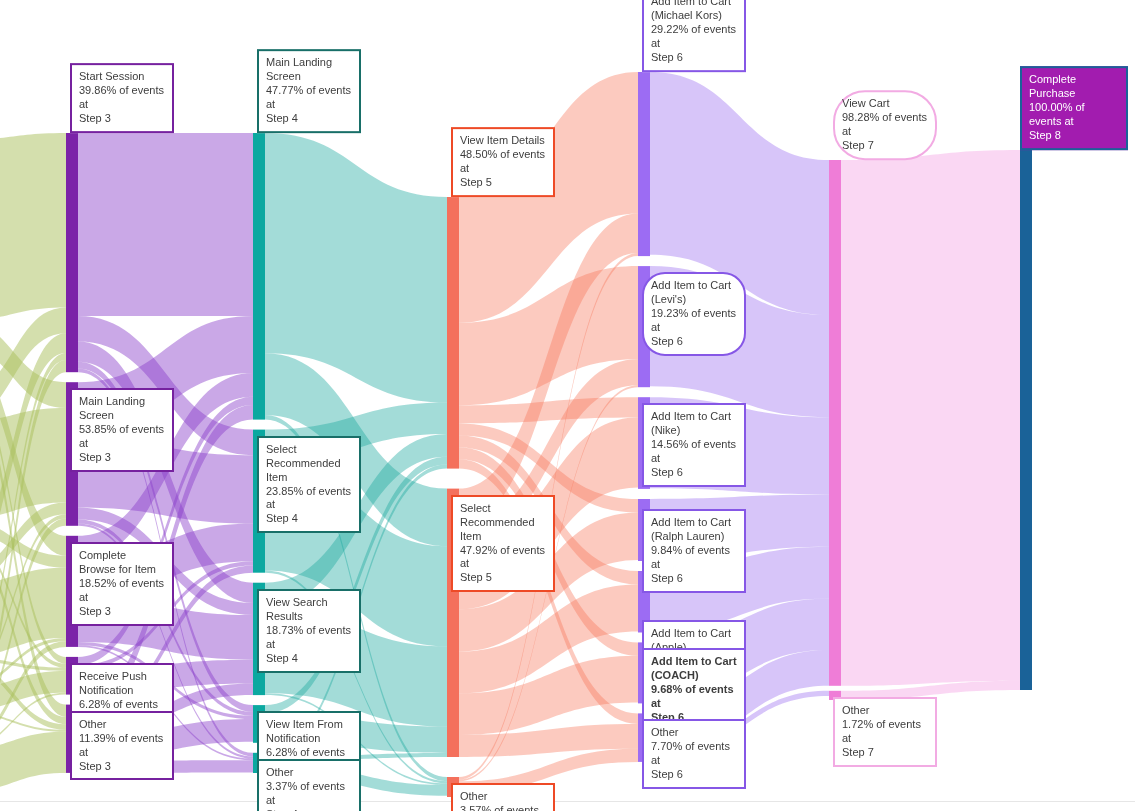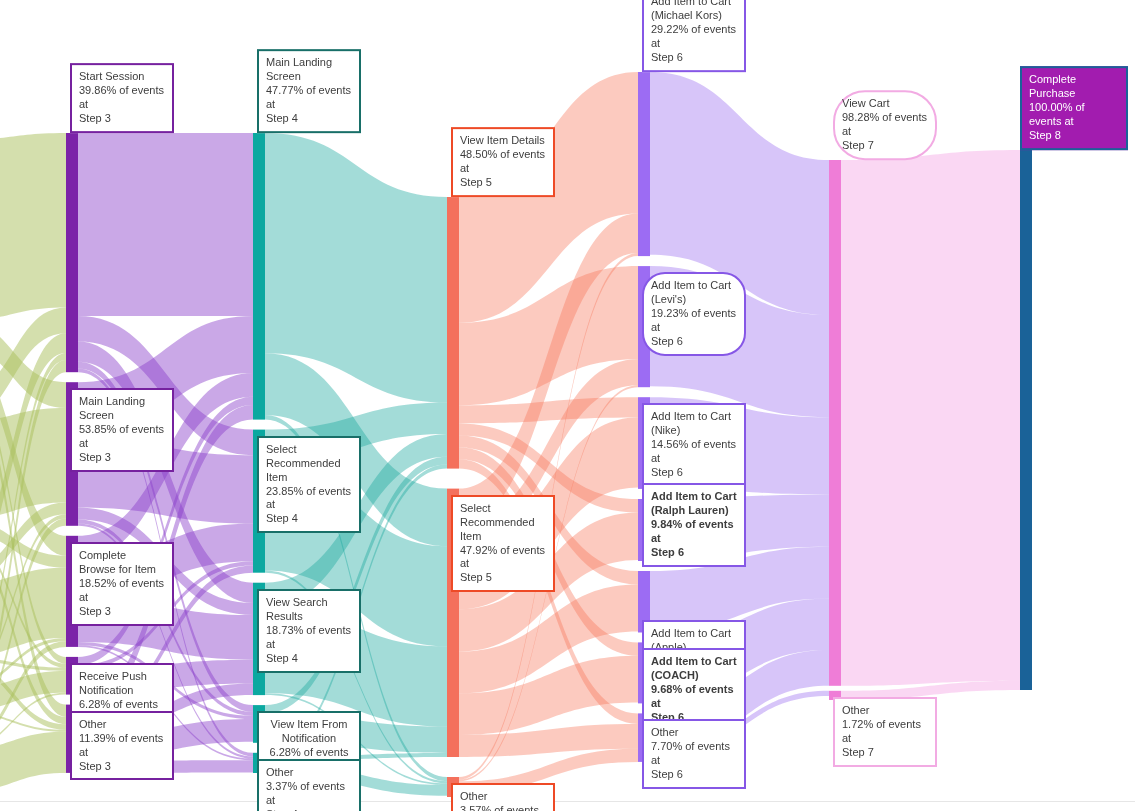--- a/index.html
+++ b/index.html
@@ -185,21 +185,21 @@
       <div class="node-label" style="left: 257px; top: 435.62px; border-color: rgb(24, 111, 104);">
         <span class="nm">Select Recommended Item</span>
         <span class="nm">23.85% of events at</span>
         <span class="nm">Step 4</span>
       </div>
       <div class="node-label" style="left: 257px; top: 588.72px; border-color: rgb(24, 111, 104);">
         <span class="nm">View Search Results</span>
         <span class="nm">18.73% of events at</span>
         <span class="nm">Step 4</span>
       </div>
-      <div class="node-label" style="left: 257px; top: 711.1px; border-color: rgb(24, 111, 104); text-align: center;">
+      <div class="node-label" style="left: 257px; top: 711.1px; border-color: rgb(24, 111, 104);">
         <span class="nm">View Item From Notification</span>
         <span class="nm">6.28% of events at</span>
         <span class="nm">Step 4</span>
       </div>
       <div class="node-label" style="left: 257px; top: 758.78px; border-color: rgb(24, 111, 104);">
         <span class="nm">Other</span>
         <span class="nm">3.37% of events at</span>
         <span class="nm">Step 4</span>
       </div>
       <div class="node-label above" style="left: 451px; top: 197px; border-color: rgb(238, 74, 38);">
@@ -224,21 +224,21 @@
       <div class="node-label" style="left: 642px; top: 272.086px; border-color: rgb(134, 87, 230); border-radius: 23px;">
         <span class="nm">Add Item to Cart (Levi's)</span>
         <span class="nm">19.23% of events at</span>
         <span class="nm">Step 6</span>
       </div>
       <div class="node-label" style="left: 642px; top: 403.235px; border-color: rgb(134, 87, 230);">
         <span class="nm">Add Item to Cart (Nike)</span>
         <span class="nm">14.56% of events at</span>
         <span class="nm">Step 6</span>
       </div>
-      <div class="node-label" style="left: 642px; top: 483px; border-color: rgb(134, 87, 230); font-weight: bold;">
+      <div class="node-label" style="left: 642px; top: 509px; border-color: rgb(134, 87, 230);">
         <span class="nm">Add Item to Cart (Ralph Lauren)</span>
         <span class="nm">9.84% of events at</span>
         <span class="nm">Step 6</span>
       </div>
       <div class="node-label" style="left: 642px; top: 576.955px; border-color: rgb(134, 87, 230); margin-top: 43px;">
         <span class="nm">Add Item to Cart (Apple)</span>
         <span class="nm">9.76% of events at</span>
         <span class="nm">Step 6</span>
       </div>
       <div class="node-label" style="left: 642px; top: 648.443px; border-color: rgb(134, 87, 230); font-weight: bold;">

